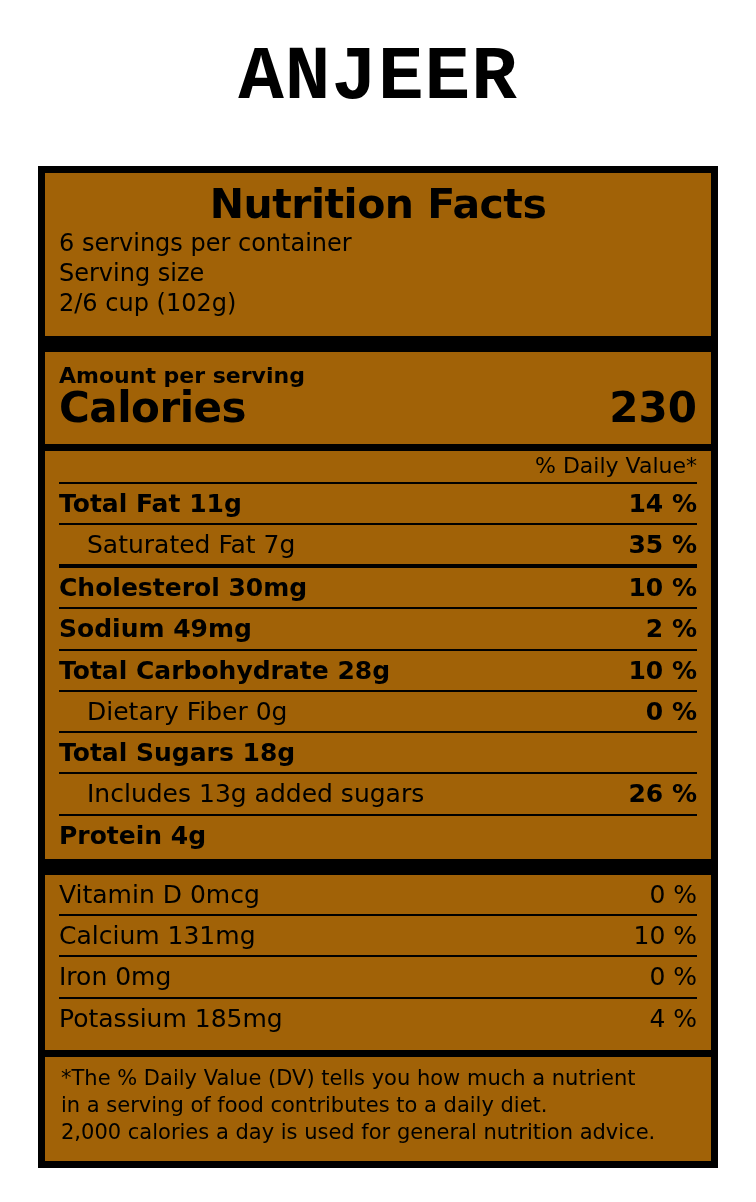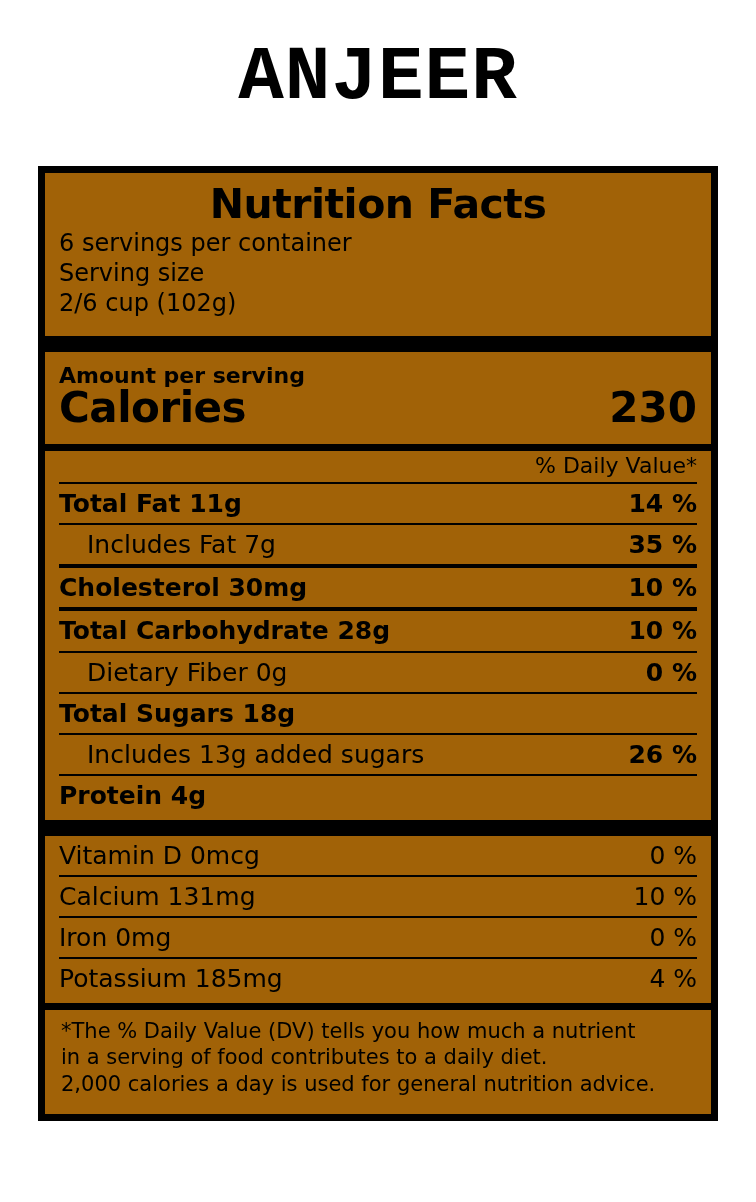--- a/index.html
+++ b/index.html
@@ -183,33 +183,37 @@
       <div class="dv-header">% Daily Value*</div>
 
       <div class="rule-thin"></div>
       <div class="nutrient-row bold">
         <span class="name">Total Fat 11g</span>
         <span class="dv">14 %</span>
       </div>
 
       <div class="rule-thin"></div>
       <div class="nutrient-row indent">
-        <span class="name">Includes Fat 7g</span>
+        <span class="name">Saturated Fat 7g</span>
         <span class="dv">35 %</span>
       </div>
 
       <div class="rule-thin"></div>
 
       <div class="rule-thin"></div>
       <div class="nutrient-row bold">
         <span class="name">Cholesterol 30mg</span>
         <span class="dv">10 %</span>
       </div>
 
       <div class="rule-thin"></div>
+      <div class="nutrient-row bold">
+        <span class="name">Sodium 49mg</span>
+        <span class="dv">2 %</span>
+      </div>
 
       <div class="rule-thin"></div>
       <div class="nutrient-row bold">
         <span class="name">Total Carbohydrate 28g</span>
         <span class="dv">10 %</span>
       </div>
 
       <div class="rule-thin"></div>
       <div class="nutrient-row indent">
         <span class="name">Dietary Fiber 0g</span>
@@ -230,21 +234,21 @@
 
       <div class="rule-thin"></div>
       <div class="nutrient-row bold">
         <span class="name">Protein 4g</span>
         <span class="dv"></span>
       </div>
     </div>
 
     <div class="rule-thick"></div>
 
-    <div class="panel-inner vitamins" style="padding-top:0;padding-bottom:4px;">
+    <div class="panel-inner vitamins" style="padding-top:0;padding-bottom:12px;">
       <div class="nutrient-row">
         <span class="name">Vitamin D 0mcg</span>
         <span class="dv">0 %</span>
       </div>
 
       <div class="rule-thin"></div>
       <div class="nutrient-row">
         <span class="name">Calcium 131mg</span>
         <span class="dv">10 %</span>
       </div>

